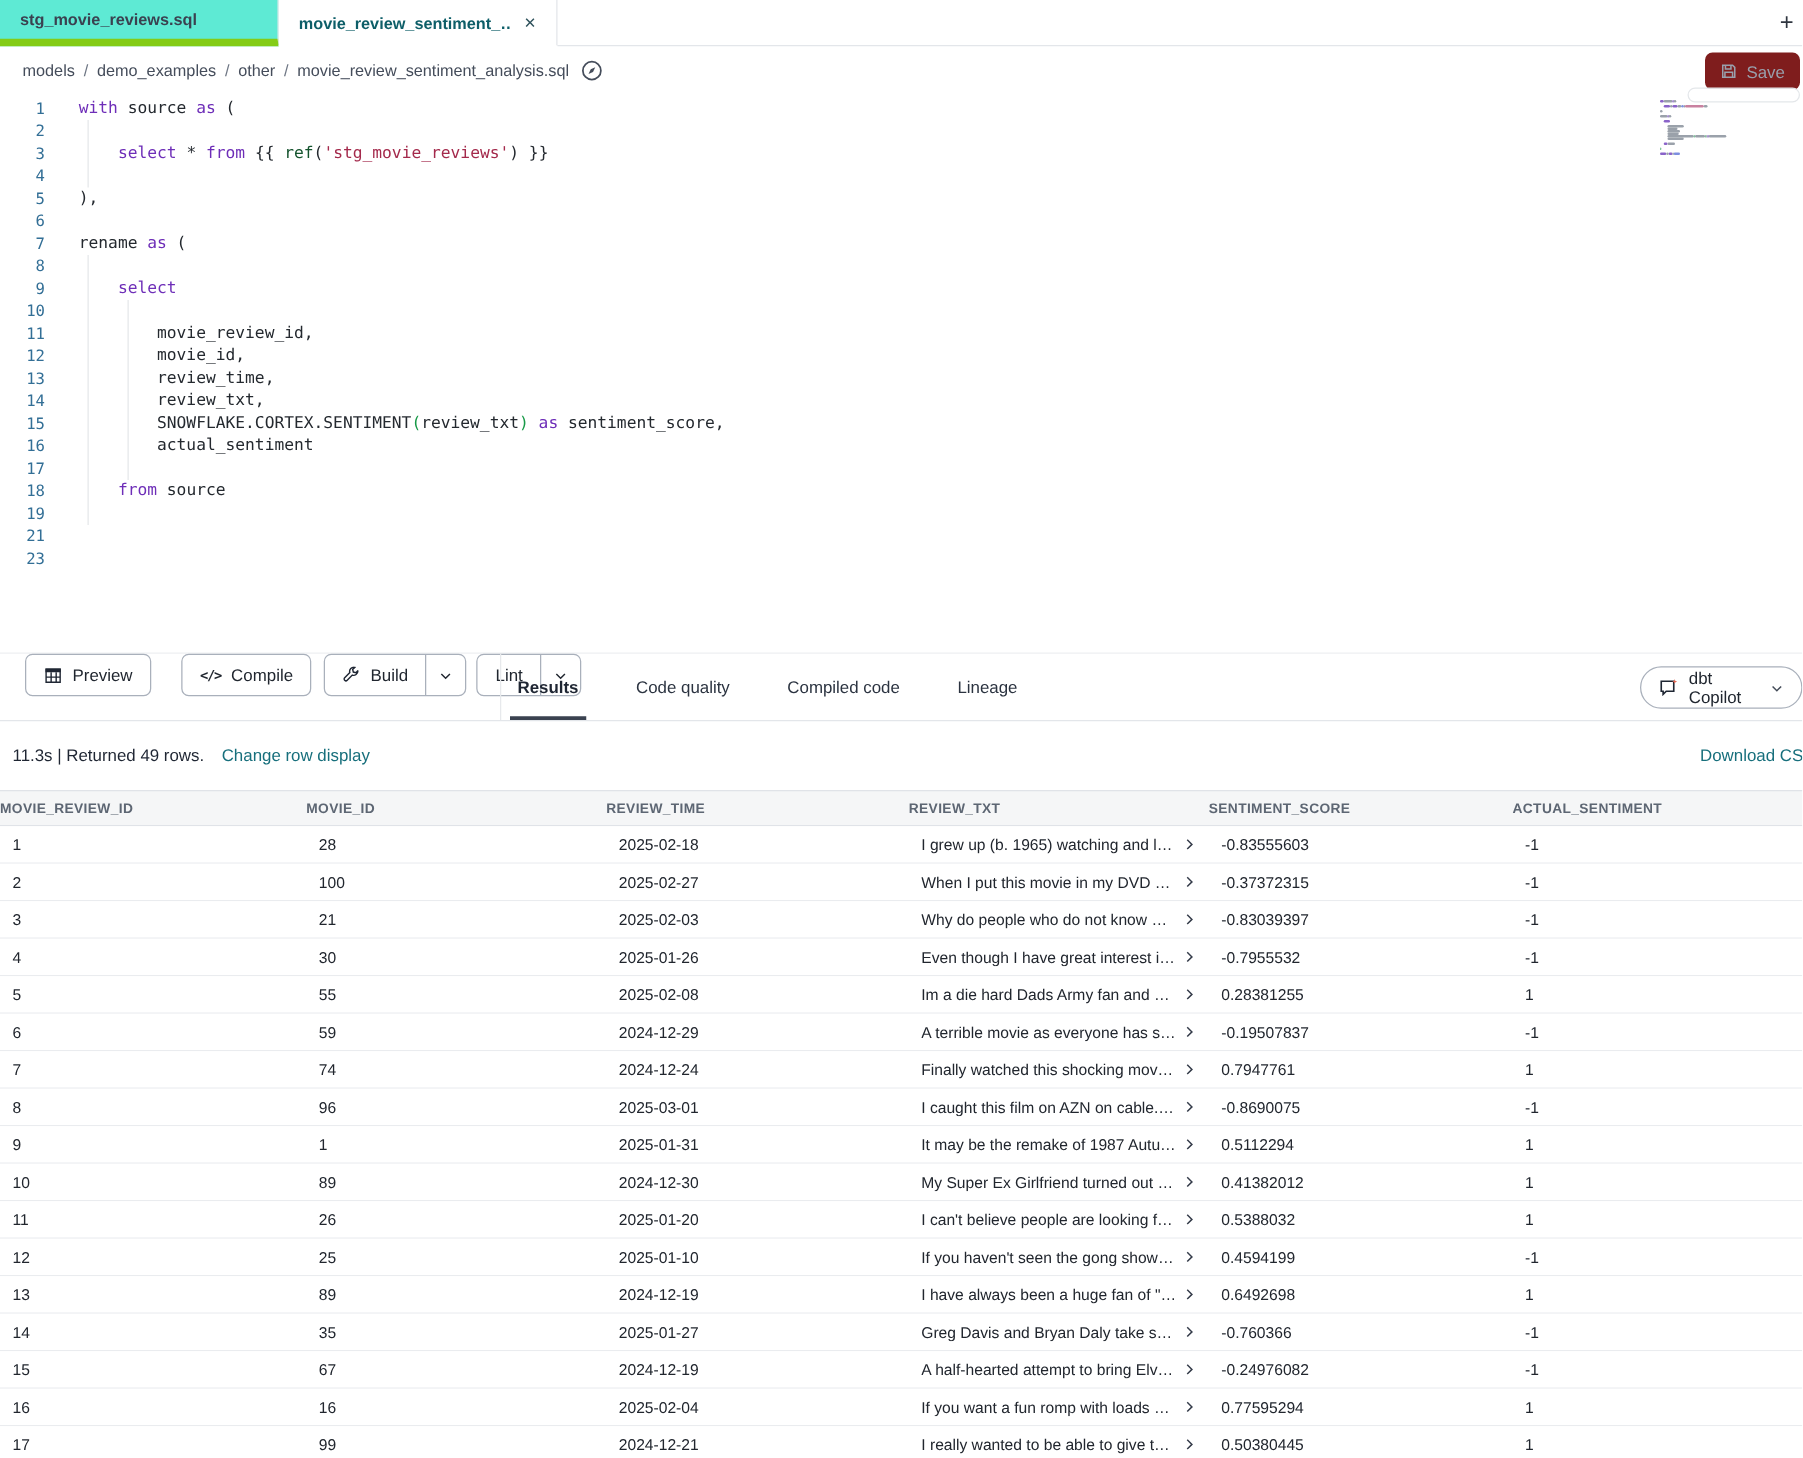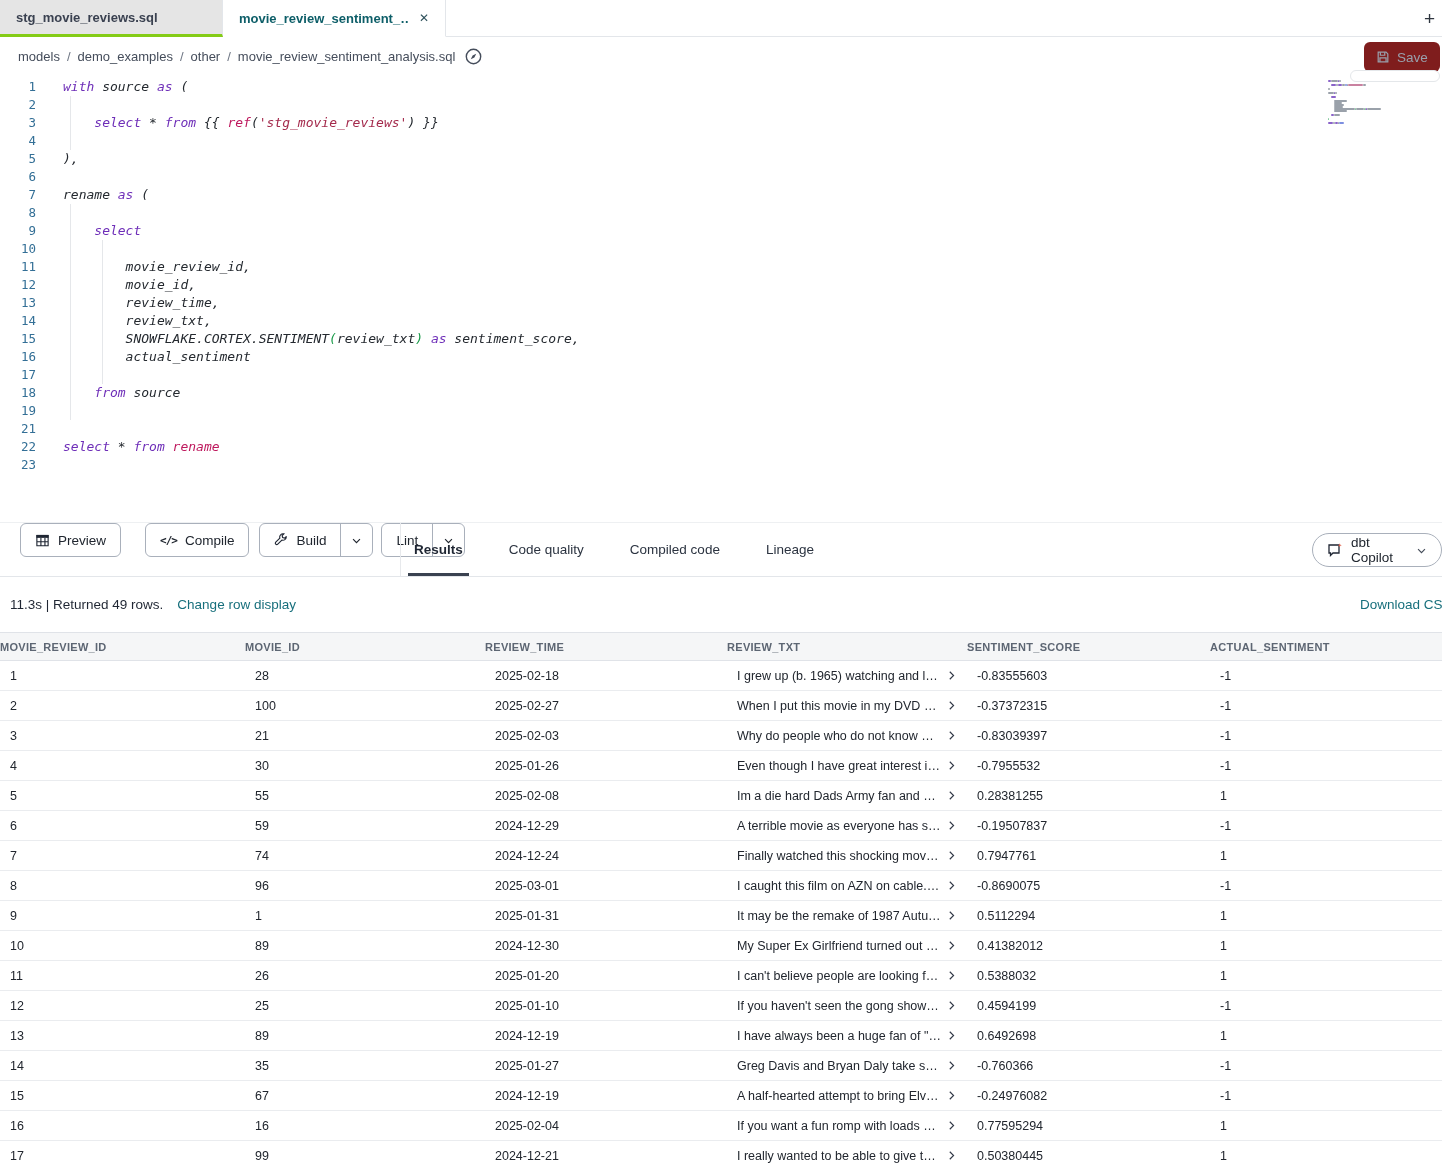--- a/index.html
+++ b/index.html
@@ -3,46 +3,46 @@
 <meta charset="utf-8">
 <style>
   html,body{margin:0;padding:0;background:#fff;}
   .app{position:relative;width:1442px;height:1166px;background:#fff;overflow:hidden;
        font-family:"Liberation Sans",sans-serif;color:#20262f;}
 
   
   .tabbar{position:absolute;top:0;left:0;right:0;height:37px;display:flex;background:#fff;box-sizing:border-box;}
   .tablist{display:flex;height:100%;}
   .etab{height:100%;width:223px;display:flex;align-items:center;padding:0 16px;box-sizing:border-box;
-        font-size:13px;font-weight:700;color:#3a4150;background:#e5e5e5;
-        border-right:1px solid #e3e6ea;border-bottom:3px solid #84cc16;cursor:pointer;}
+        font-size:13px;font-weight:700;color:#3a4150;background:#5eead4;
+        border-right:1px solid #e3e6ea;border-bottom:6px solid #84cc16;cursor:pointer;}
   .etab.active{background:#fff;color:#0d5e68;border-bottom:1px solid #fff;}
   .etab-label{overflow:hidden;white-space:nowrap;flex:1;}
   .etab-close{margin-left:10px;font-size:12px;color:#2f525c;font-weight:400;}
   .tabbar-rest{flex:1;border-bottom:1px solid #e3e6ea;display:flex;align-items:center;justify-content:flex-end;padding-right:3px;}
   .plus{font-size:19px;font-weight:400;color:#2f3640;line-height:1;padding:2px 4px;cursor:pointer;}
 
   
   .crumbbar{position:absolute;top:37px;left:0;right:0;height:39px;display:flex;align-items:center;padding-left:18px;box-sizing:border-box;}
   .bc{display:flex;align-items:center;gap:7px;font-size:13px;color:#454d5b;}
   .bc-sep{color:#6d7583;}
   .compass{margin-left:10px;display:flex;align-items:center;color:#454d5b;}
   .savebtn{position:absolute;right:2px;top:5px;height:30px;width:76px;border-radius:6px;background:#7f1d1d;
            display:flex;align-items:center;justify-content:center;gap:7px;color:#99a0ac;font-size:13.5px;}
 
   
   .editor{position:absolute;top:76px;left:0;right:0;height:446px;background:#fff;padding-top:2px;box-sizing:border-box;}
   .cline{height:18px;display:flex;font-family:"DejaVu Sans Mono",monospace;font-size:13px;line-height:18px;white-space:pre;}
   .cline.active{box-shadow:inset 0 1px 0 #e8eaed, inset 0 -1px 0 #e8eaed;}
   .gut{width:36px;flex:none;text-align:right;color:#336f96;font-size:12.5px;}
   .gut-active{color:#1b2b5f;}
-  .ctext{margin-left:27px;font-style:italic;}
+  .ctext{margin-left:27px;}
   .tok-k{color:#6e2eb8;}
   .tok-p{color:#24292f;}
-  .tok-f{color:#be185d;}
+  .tok-f{color:#14532d;}
   .tok-s{color:#a42a4c;}
   .tok-g{color:#189a48;}
   .cursor{display:inline-block;width:1.5px;height:14px;background:#16191d;vertical-align:-2px;}
   .guide{position:absolute;width:1px;background:#e5e7ea;}
   .minimap{position:absolute;top:4px;right:42px;width:72px;}
   .mrow{height:2px;display:flex;align-items:center;}
   .mseg{display:inline-block;height:2px;border-radius:1px;background:transparent;}
   .hscroll{position:absolute;top:-6px;right:2px;width:88px;height:10px;border:1px solid #e4e7ea;border-radius:6px;background:#fff;}
 
   
@@ -141,21 +141,20 @@
         <div class="cline"><span class="gut">11</span><span class="ctext"><span class="tok-p">        movie_review_id,</span></span></div>
         <div class="cline"><span class="gut">12</span><span class="ctext"><span class="tok-p">        movie_id,</span></span></div>
         <div class="cline"><span class="gut">13</span><span class="ctext"><span class="tok-p">        review_time,</span></span></div>
         <div class="cline"><span class="gut">14</span><span class="ctext"><span class="tok-p">        review_txt,</span></span></div>
         <div class="cline"><span class="gut">15</span><span class="ctext"><span class="tok-p">        SNOWFLAKE.CORTEX.SENTIMENT</span><span class="tok-g">(</span><span class="tok-p">review_txt</span><span class="tok-g">)</span><span class="tok-p"> </span><span class="tok-k">as</span><span class="tok-p"> sentiment_score,</span></span></div>
         <div class="cline"><span class="gut">16</span><span class="ctext"><span class="tok-p">        actual_sentiment</span></span></div>
         <div class="cline"><span class="gut">17</span><span class="ctext"></span></div>
         <div class="cline"><span class="gut">18</span><span class="ctext"><span class="tok-p">    </span><span class="tok-k">from</span><span class="tok-p"> source</span></span></div>
         <div class="cline"><span class="gut">19</span><span class="ctext"></span></div>
         <div class="cline"><span class="gut">21</span><span class="ctext"></span></div>
-        <div class="cline"><span class="gut">22</span><span class="ctext"><span class="tok-k">select</span><span class="tok-p"> * </span><span class="tok-k">from</span><span class="tok-p"> </span><span class="tok-f">rename</span></span></div>
         <div class="cline"><span class="gut">23</span><span class="ctext"></span></div>
       </div>
     <div class="guide" style="left:70px;top:20px;height:54px;"></div>
     <div class="guide" style="left:70px;top:128px;height:216px;"></div>
     <div class="guide" style="left:102px;top:164px;height:144px;"></div>
     <div class="hscroll"></div>
     <div class="minimap">
         <div class="mrow">
           <span class="mseg" style="width:3.2px;background:#8a63c9"></span>
           <span class="mseg" style="width:6.4px;background:#9aa1aa"></span>

